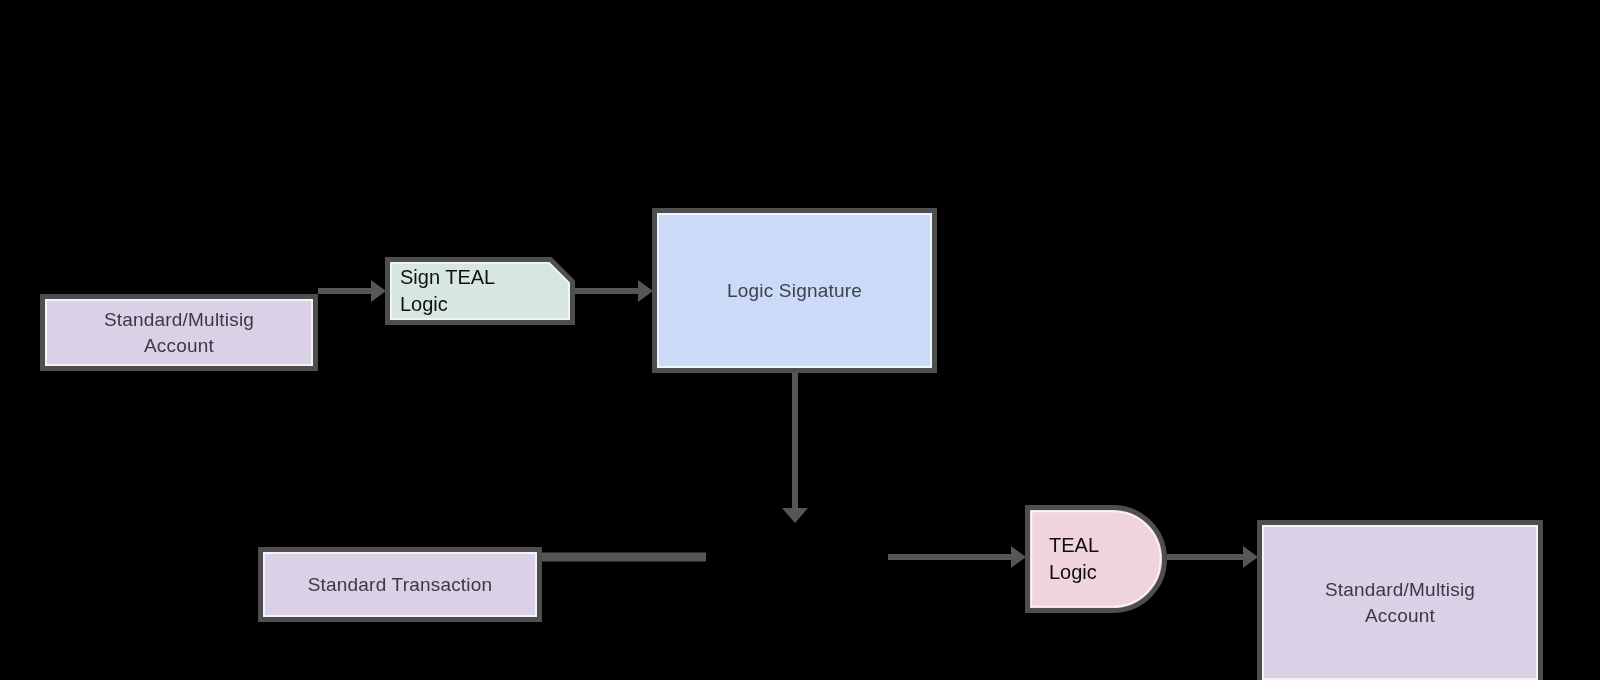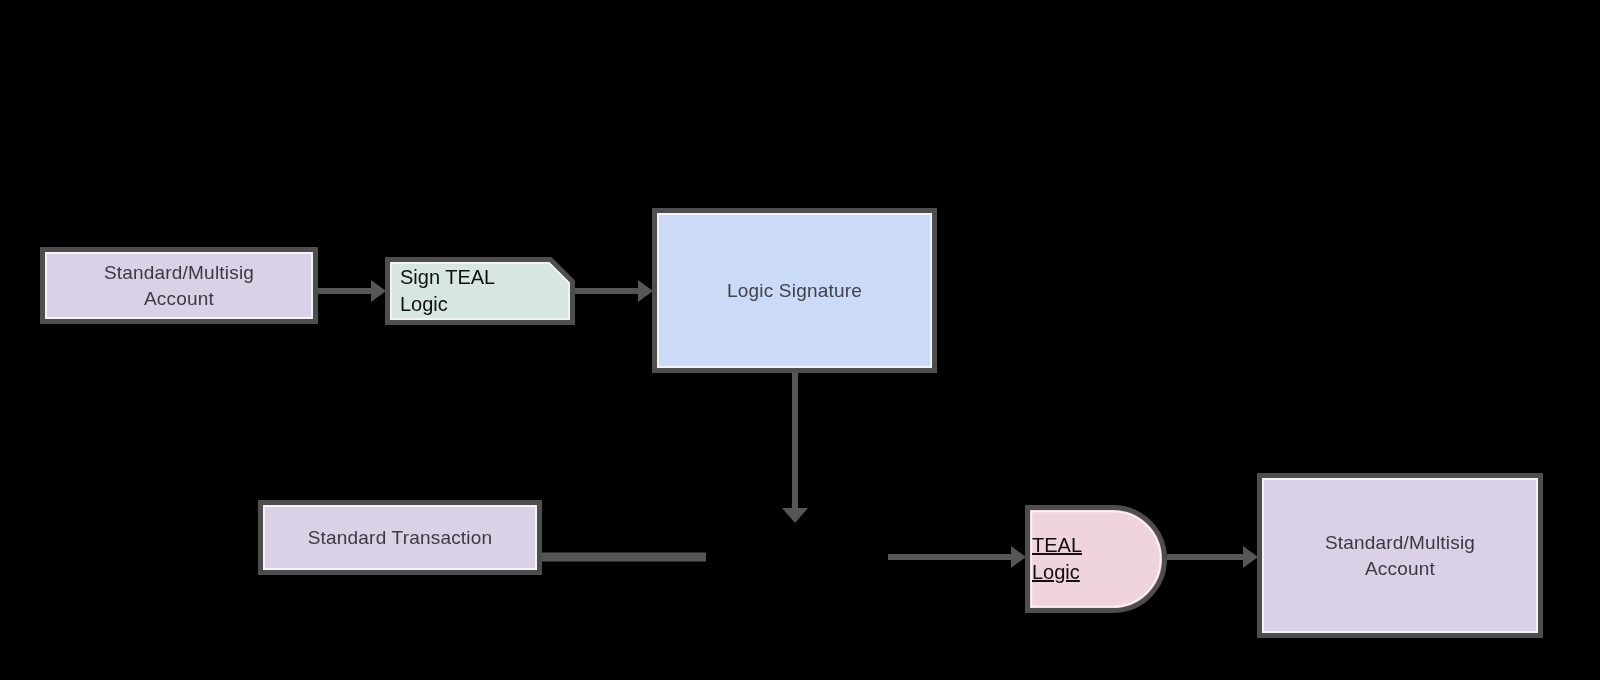--- a/index.html
+++ b/index.html
@@ -22,35 +22,35 @@
   }
   .edges-layer{position:absolute;left:0;top:0;width:1600px;height:680px;}
   .edge-line{stroke:var(--line);}
   .edge-head{fill:var(--line);}
   .node{position:absolute;box-sizing:border-box;}
   .rect-box{
     border:5px solid var(--border-dark);
     box-shadow:inset 0 0 0 2px var(--inner-ring);
     display:flex;align-items:center;justify-content:center;text-align:center;
   }
-  .rect-box.purple{background:var(--fill-purple);color:var(--text-soft);}
+  .rect-box.purple{background:var(--fill-purple);color:var(--text-soft);margin-top:47px;}
   .rect-box.blue{background:var(--fill-blue);color:var(--text-blue);text-align:center;}
   .label{
     white-space:pre-line;font-size:19px;line-height:26px;letter-spacing:0.2px;
   }
   .shape-node svg.shape{position:absolute;left:0;top:0;display:block;}
   .card-path{fill:var(--fill-teal);stroke:var(--border-dark);stroke-width:5;stroke-linejoin:miter;}
   .dshape-path{fill:var(--fill-pink);stroke:var(--border-dark);stroke-width:5;}
   .inner-ring-path{fill:none;stroke:var(--inner-ring);stroke-width:1.6;}
   .shape-label{
     position:absolute;inset:0;display:flex;align-items:center;justify-content:flex-start;
     color:var(--text-black);font-size:20px;line-height:27px;white-space:pre-line;
   }
   .card-label{padding-left:15px;}
-  .dshape-label{padding-left:7px;text-decoration:underline;}
+  .dshape-label{padding-left:24px;}
 </style>
 </head>
 <body>
 
 <div class="stage">
 
   <svg class="edges-layer" viewBox="0 0 1600 680" aria-hidden="true">
 
     <line class="edge-line" x1="318" y1="291" x2="373" y2="291" stroke-width="6"></line>
     <polygon class="edge-head" points="371,280 371,302 386,291"></polygon>

